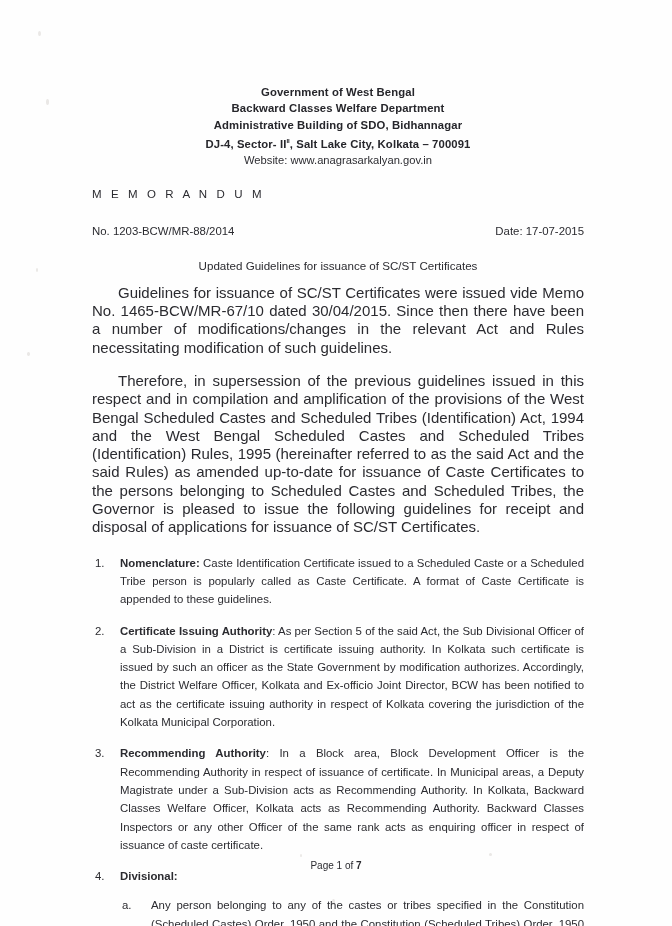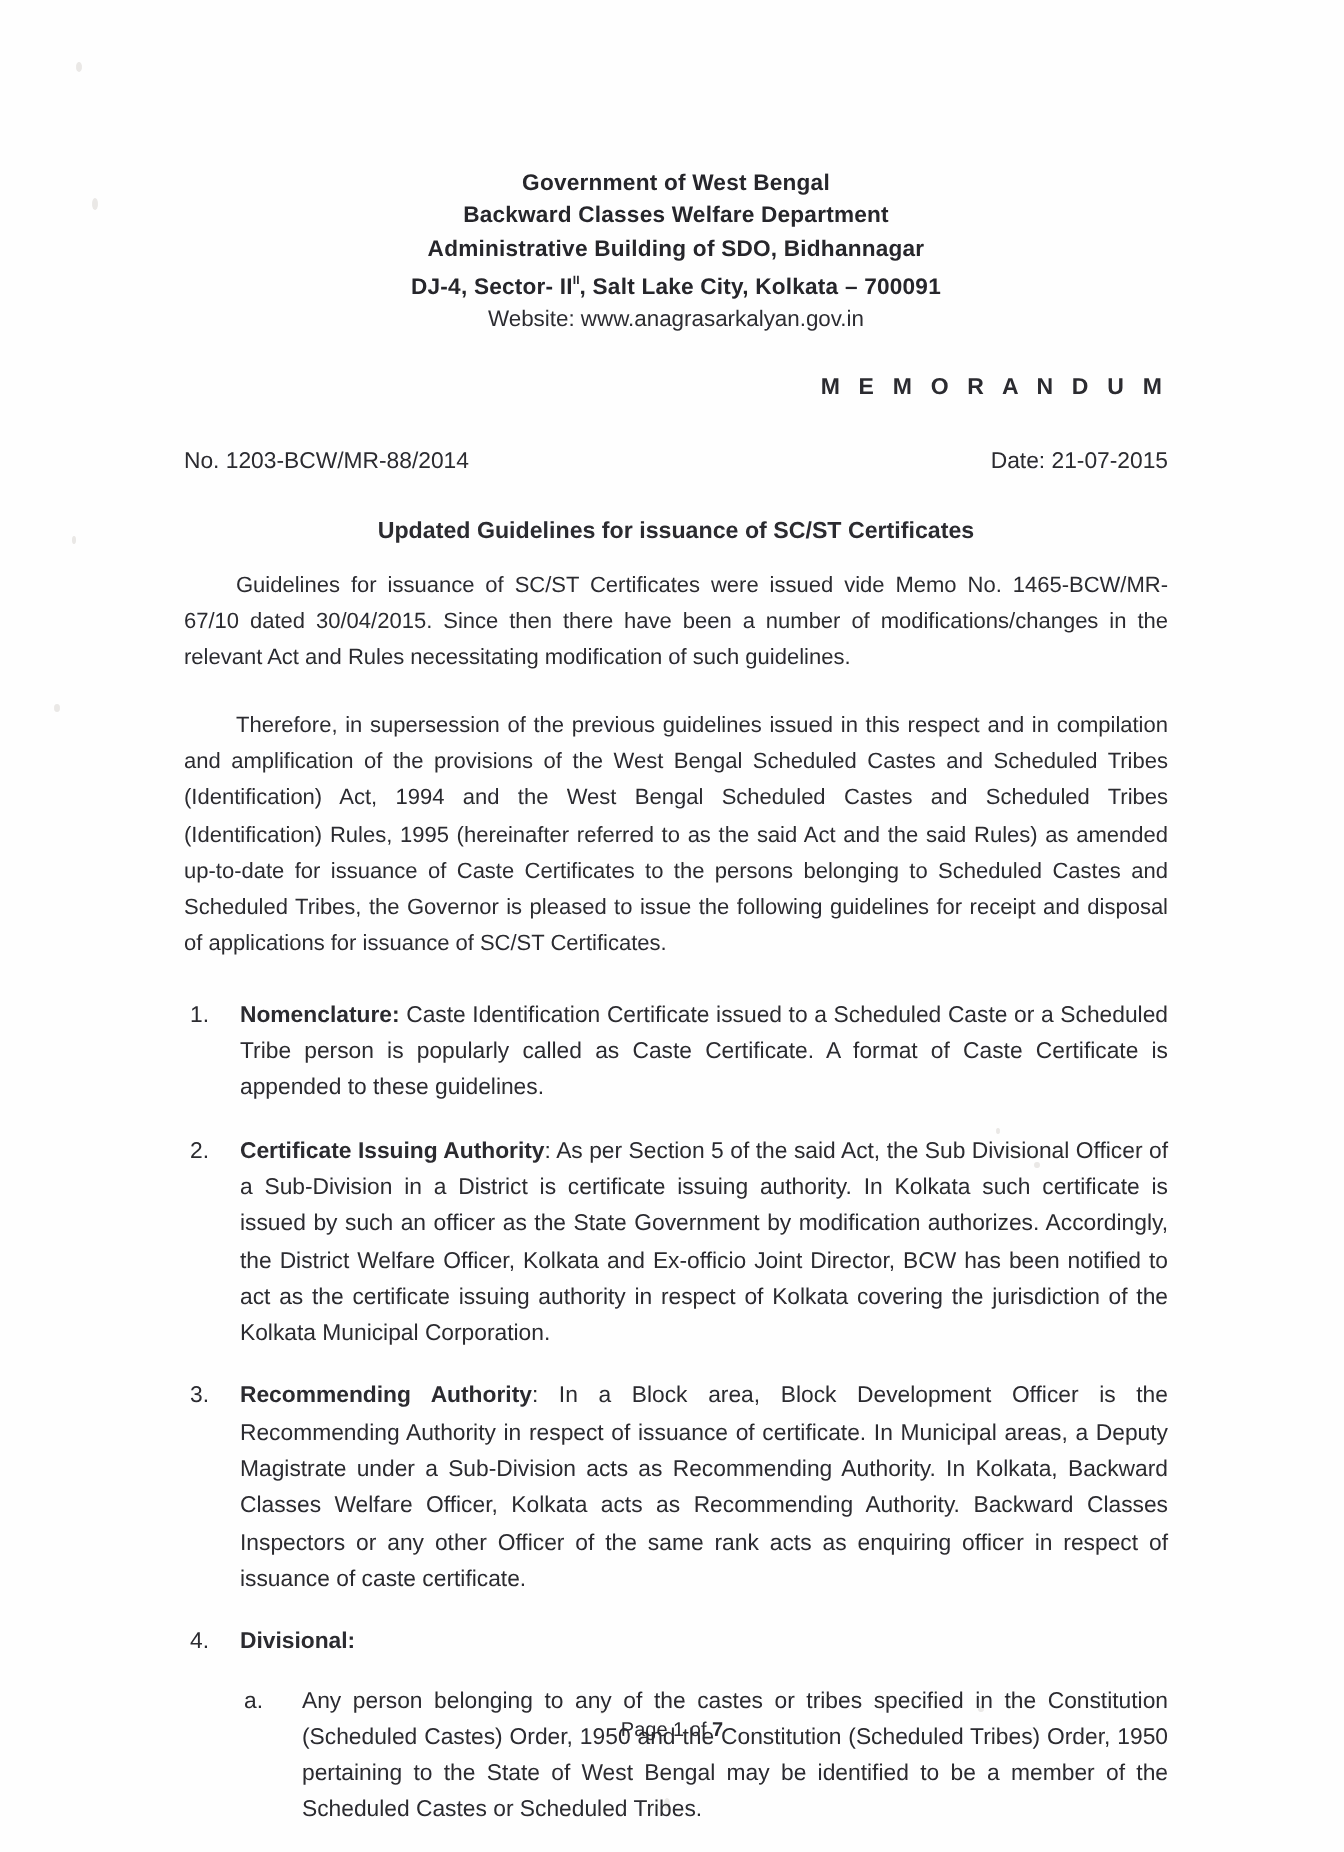--- a/index.html
+++ b/index.html
@@ -49,46 +49,46 @@
     vertical-align: super;
     letter-spacing: 0;
   }
   .lh-web {
     font-size: 11.2px;
     line-height: 16.4px;
     color: #2c2c31;
   }
 
   .memo-word {
-    text-align: right;
-    font-weight: bold;
+    text-align: left;
+    font-weight: normal;
     font-size: 11.5px;
     letter-spacing: 3.1px;
     margin-top: 19px;
   }
 
   .memo-row {
     display: flex;
     justify-content: space-between;
     align-items: baseline;
     font-size: 11.4px;
     margin-top: 25px;
   }
   .memo-row .memo-no { white-space: nowrap; }
   .memo-row .memo-date { white-space: nowrap; }
 
   .doc-title {
     text-align: center;
-    font-weight: bold;
+    font-weight: normal;
     font-size: 11.6px;
     margin-top: 22px;
   }
 
   p.body {
-    font-size: 11px;
+    font-size: 15px;
     line-height: 18.3px;
     text-align: justify;
     margin: 12px 0 0 0;
     text-indent: 26px;
     hyphens: none;
   }
   p.body.second {
     margin-top: 15px;
   }
 
@@ -171,21 +171,21 @@
       <div class="lh-line">Backward Classes Welfare Department</div>
       <div class="lh-line">Administrative Building of SDO, Bidhannagar</div>
       <div class="lh-line"><span>DJ-4, Sector- II</span><span class="sup">II</span><span>, Salt Lake City, Kolkata – 700091</span></div>
       <div class="lh-web">Website: www.anagrasarkalyan.gov.in</div>
     </div>
 
     <div class="memo-word">M E M O R A N D U M</div>
 
     <div class="memo-row">
       <div class="memo-no">No. 1203-BCW/MR-88/2014</div>
-      <div class="memo-date">Date: 21-07-2015</div>
+      <div class="memo-date">Date: 17-07-2015</div>
     </div>
 
     <div class="doc-title">Updated Guidelines for issuance of SC/ST Certificates</div>
 
     <p class="body">Guidelines for issuance of SC/ST Certificates were issued vide Memo No. 1465-BCW/MR-67/10 dated 30/04/2015. Since then there have been a number of modifications/changes in the relevant Act and Rules necessitating modification of such guidelines.</p>
     <p class="body second">Therefore, in supersession of the previous guidelines issued in this respect and in compilation  and amplification of the provisions of the West Bengal Scheduled Castes and Scheduled Tribes (Identification) Act, 1994 and the West Bengal Scheduled Castes and Scheduled Tribes (Identification) Rules, 1995 (hereinafter referred to as the said Act and the said Rules) as amended up-to-date for issuance of Caste Certificates to the persons belonging to Scheduled Castes and Scheduled Tribes,  the Governor is pleased to issue the following guidelines for receipt and disposal of applications for issuance of SC/ST Certificates.</p>
 
     <ol class="items">
 
       <li>

